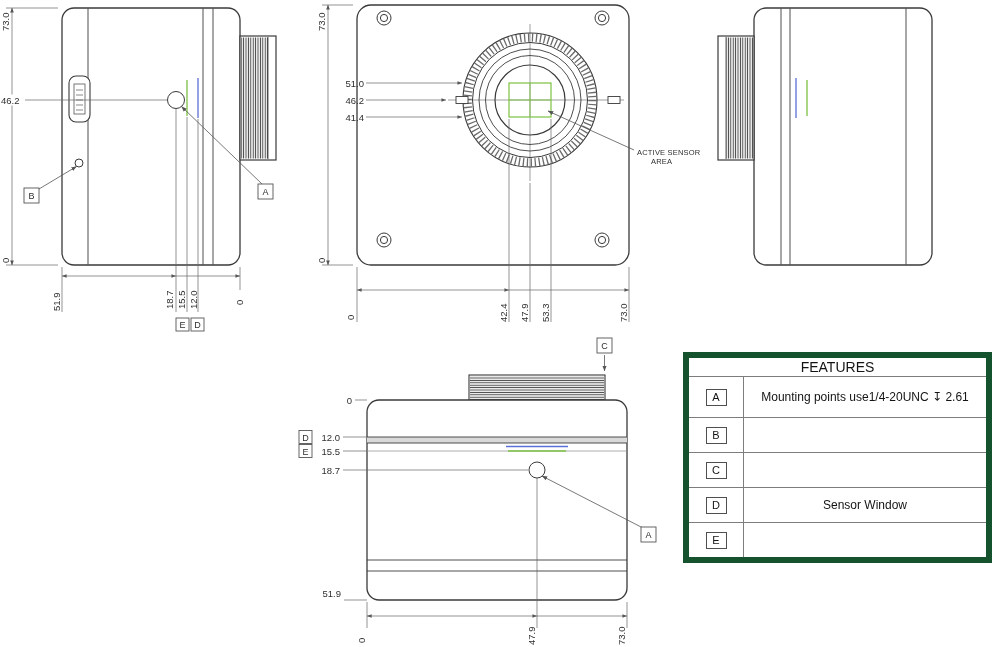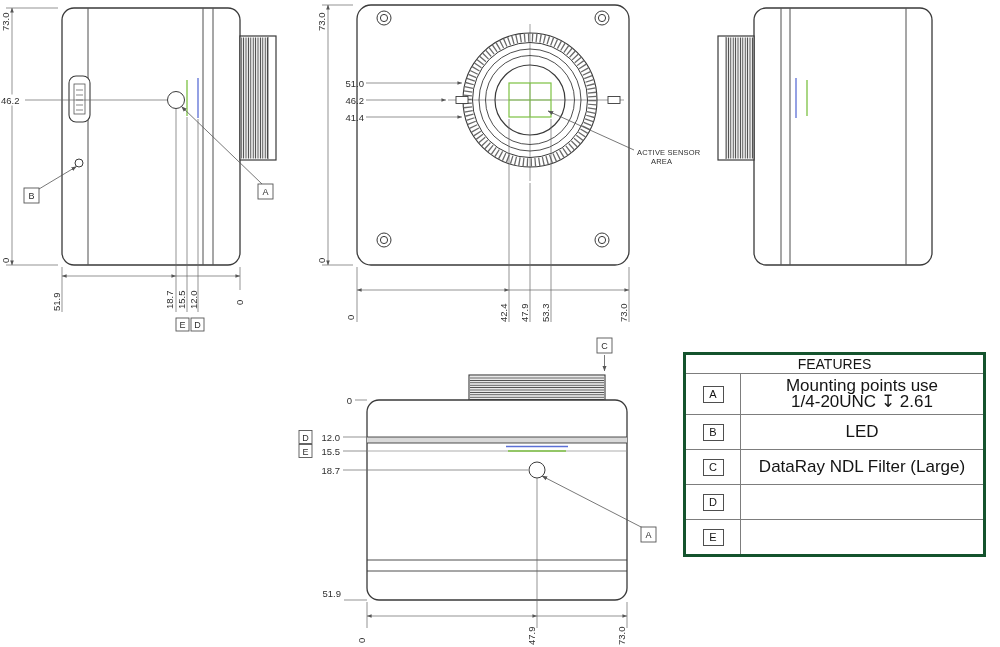--- a/index.html
+++ b/index.html
@@ -4,33 +4,33 @@
 <style>
   html,body{margin:0;padding:0;background:#ffffff;}
   #canvas{position:relative;width:1000px;height:647px;background:#fff;
           font-family:"Liberation Sans","DejaVu Sans",sans-serif;overflow:hidden;}
   svg{position:absolute;top:0;left:0;}
   svg text{font-family:"Liberation Sans","DejaVu Sans",sans-serif;fill:#2f2f2f;stroke:none;}
   .dim{font-size:9.5px;}
   .ann{font-size:7.5px;letter-spacing:.2px;}
   .callout{font-size:9px;}
   
-  #features{position:absolute;left:683px;top:352px;width:297px;border:3px solid #14532d;
+  #features{position:absolute;left:683px;top:352px;width:297px;border:6px solid #14532d;
             background:#fff;color:#141414;}
   #features .title{height:18px;line-height:18px;text-align:center;font-size:14px;
                    border-bottom:1px solid #7d7d7d;}
   #features .row{display:flex;border-bottom:1px solid #7d7d7d;height:34px;}
   #features .row.tall{height:40px;}
   #features .row:last-child{border-bottom:none;}
   #features .keycell{width:54px;display:flex;align-items:center;justify-content:center;
                      border-right:1px solid #7d7d7d;}
   #features .keybox{border:1px solid #4f4f4f;font-size:11px;min-width:15px;height:15px;
                     padding:0 2px;display:flex;align-items:center;justify-content:center;}
-  #features .desc{flex:1;display:flex;flex-direction:column;justify-content:center;
-                  align-items:center;font-size:17px;line-height:16px;text-align:right;}
+  #features .desc{flex:1;display:flex;justify-content:center;
+                  align-items:center;font-size:12px;line-height:16px;text-align:right;}
 </style>
 </head>
 <body>
 
 <div id="canvas">
 
 <svg width="1000" height="647" viewBox="0 0 1000 647">
   <defs>
     <marker id="arr" viewBox="0 0 8 8" refX="7.5" refY="4" markerWidth="7" markerHeight="7" orient="auto-start-reverse">
       <path d="M0,1 L8,4 L0,7 z" fill="#555"></path>
@@ -271,40 +271,37 @@
     <div class="desc">
       <div>Mounting points use</div>
       <div>1/4-20UNC ↧ 2.61</div>
     </div>
   </div>
 
   <div class="row">
     <div class="keycell">
       <span class="keybox">B</span>
     </div>
+  </div>
+
+  <div class="row">
+    <div class="keycell">
+      <span class="keybox">C</span>
+    </div>
+  </div>
+
+  <div class="row">
+    <div class="keycell">
+      <span class="keybox">D</span>
+    </div>
     <div class="desc">
-      <div>LED</div>
+      <div>Sensor Window</div>
     </div>
   </div>
 
   <div class="row">
     <div class="keycell">
-      <span class="keybox">C</span>
-    </div>
-    <div class="desc">
-      <div>DataRay NDL Filter (Large)</div>
-    </div>
-  </div>
-
-  <div class="row">
-    <div class="keycell">
-      <span class="keybox">D</span>
-    </div>
-  </div>
-
-  <div class="row">
-    <div class="keycell">
       <span class="keybox">E</span>
     </div>
   </div>
 </div>
 
 </div>
 
 </body></html>

